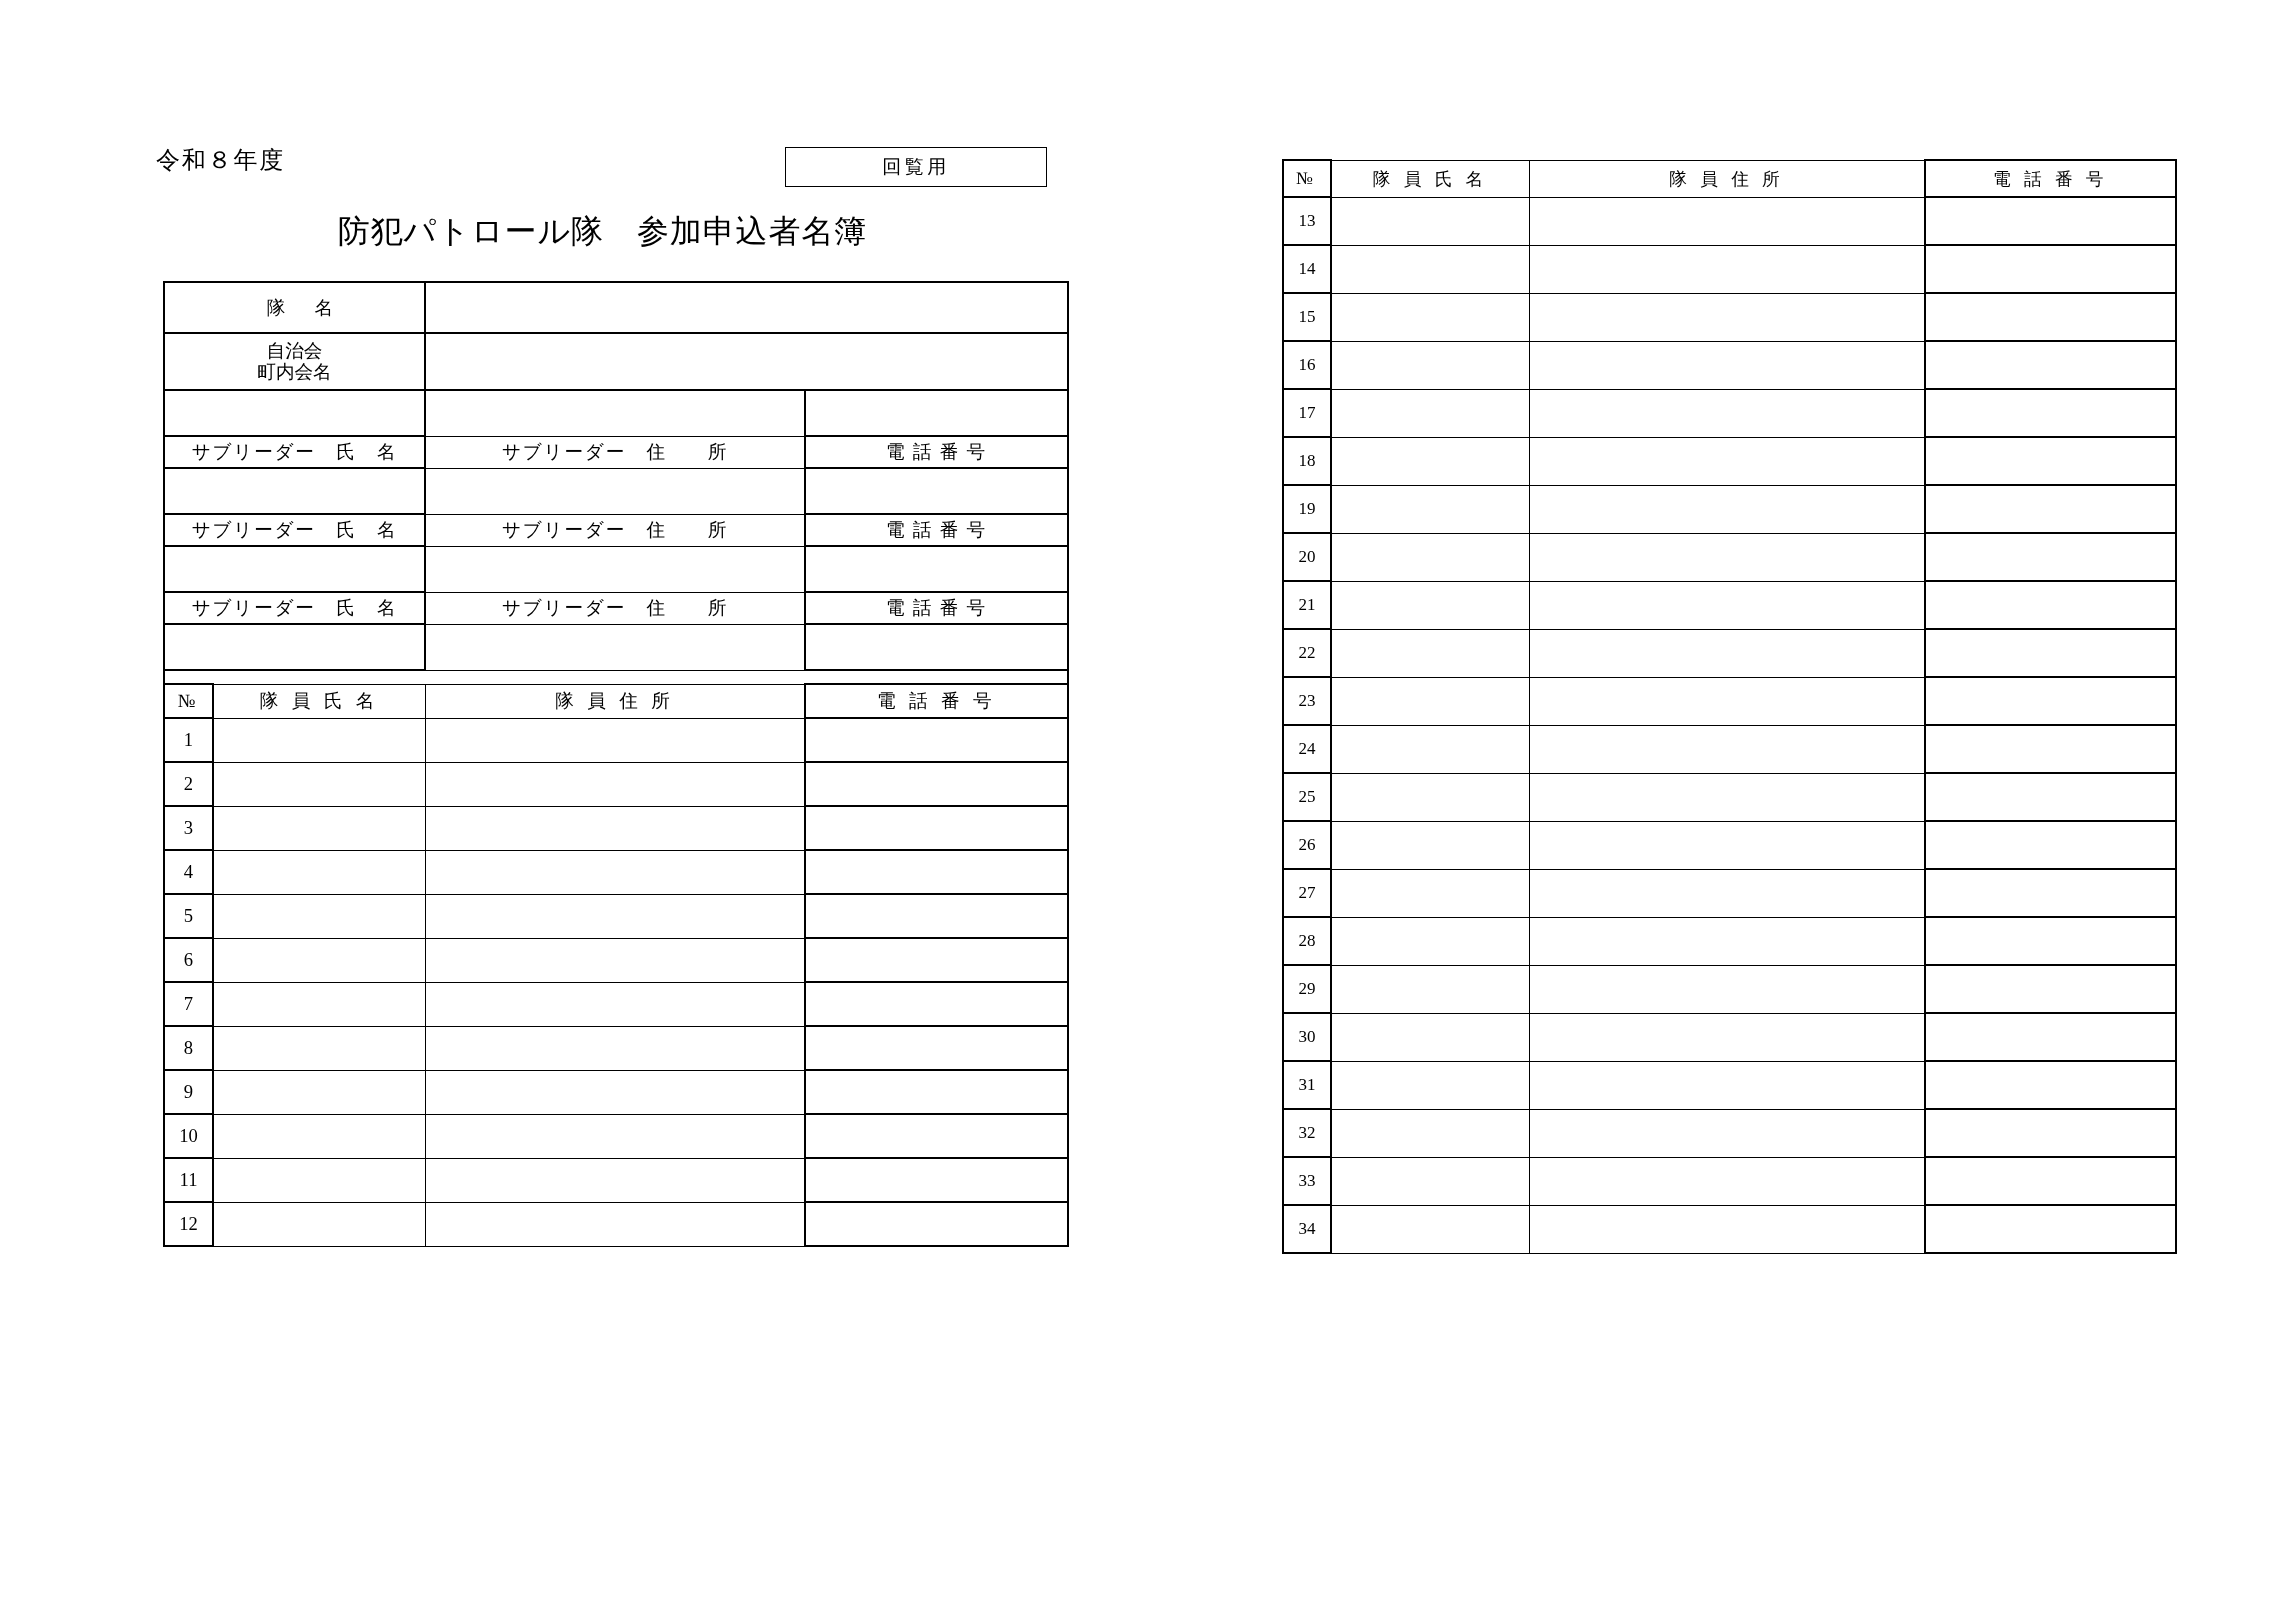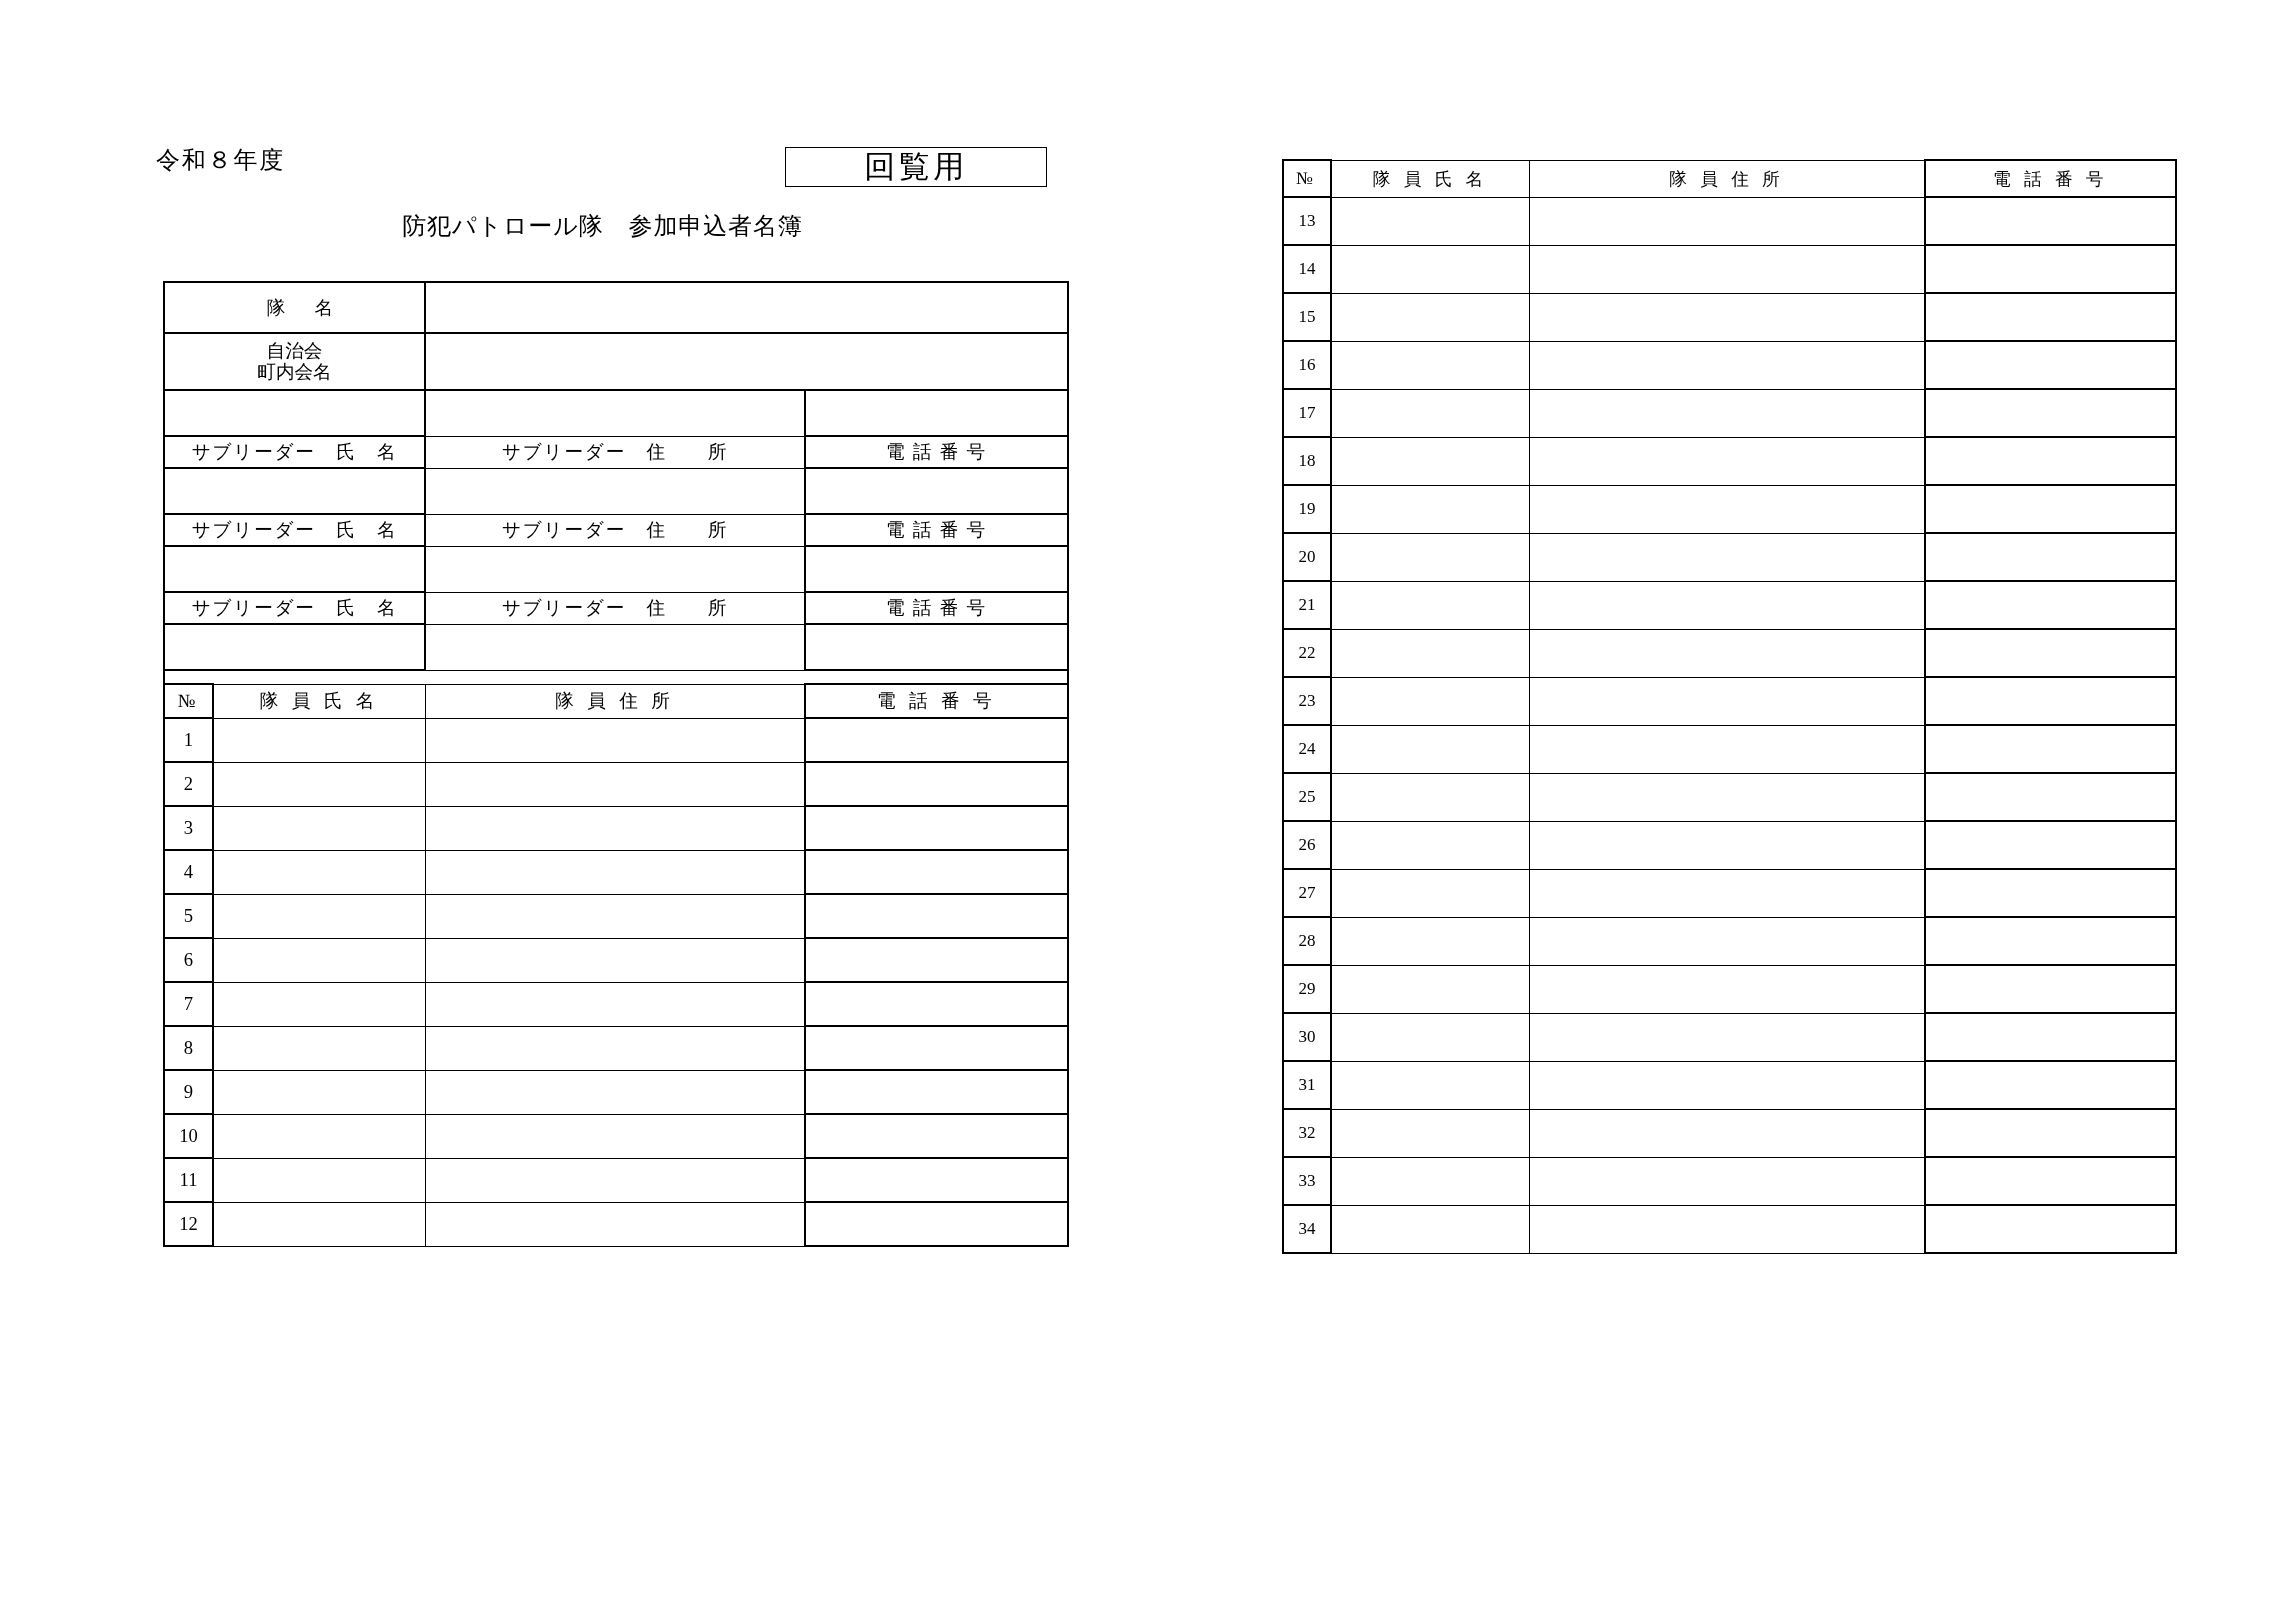--- a/index.html
+++ b/index.html
@@ -37,31 +37,31 @@
   .circulation-box {
     position: absolute;
     left: 785px;
     top: 147px;
     width: 260px;
     height: 38px;
     border: 1.8px solid #000;
     display: flex;
     align-items: center;
     justify-content: center;
-    font-size: 31px;
+    font-size: 19px;
     letter-spacing: 3.5px;
   }
 
   .main-title {
     position: absolute;
     left: 156px;
     top: 210px;
     width: 893px;
     text-align: center;
-    font-size: 24px;
+    font-size: 32px;
     letter-spacing: 0.9px;
     white-space: nowrap;
   }
 
   .form-table {
     position: absolute;
     left: 163px;
     top: 281px;
     width: 905px;
     border-collapse: collapse;

